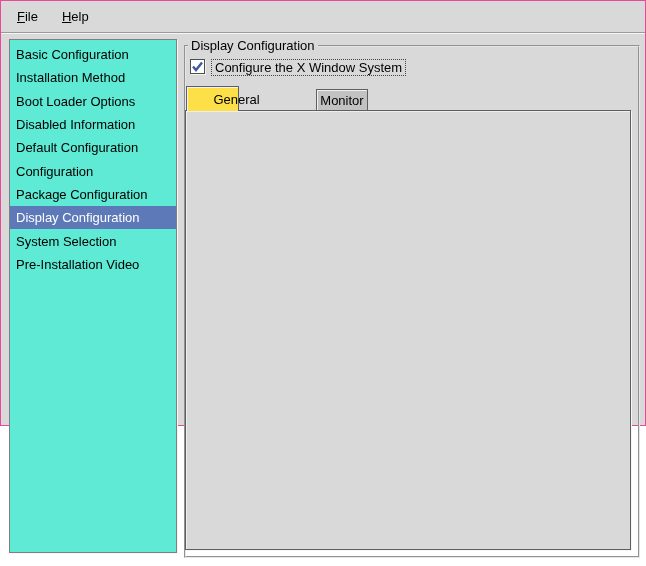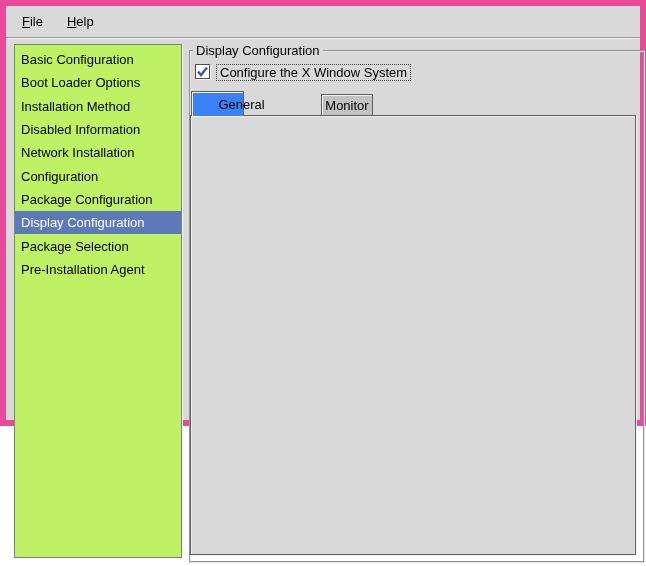--- a/index.html
+++ b/index.html
@@ -1,38 +1,38 @@
 <!DOCTYPE html>
 <html><head>
 <meta charset="utf-8">
 <style>
   * { box-sizing: border-box; margin: 0; padding: 0; }
   html, body { width: 646px; height: 566px; overflow: hidden; }
   body { font-family: "Liberation Sans", "DejaVu Sans", sans-serif; font-size: 13px; color: #000; }
 
   .win {
     position: relative; width: 646px; height: 426px;
-    background: #d9d9d9; border: 6px solid #ec4899;
+    background: #d9d9d9; border: 1px solid #ec4899;
   }
 
   
   .menubar {
     position: absolute; left: 0; top: 0; right: 0; height: 32px;
     display: flex; align-items: center; padding-left: 8px; gap: 8px;
     border-bottom: 1px solid #9a9a9a;
     box-shadow: 0 1px 0 #f6f6f6;
     background: #d9d9d9;
   }
   .menu-item { padding: 3px 8px; cursor: default; }
   .menu-item .u { text-decoration: underline; }
 
   
   .sidebar {
     position: absolute; left: 8px; top: 38px; width: 168px; height: 514px;
-    background: #bef264;
+    background: #5eead4;
     border: 1px solid #7f7f7f;
     box-shadow: 1px 1px 0 #f7f7f7;
     padding-top: 3px;
   }
   .side-item {
     height: 23.3px; display: flex; align-items: center;
     padding-left: 6px; white-space: nowrap; cursor: default;
   }
   .side-item.selected { background: #5d79b8; color: #ffffff; }
 
@@ -61,21 +61,21 @@
     display: inline-flex; align-items: center; justify-content: center;
   }
   .radio .dot { width: 7px; height: 7px; border-radius: 50%; background: #35508f; }
 
   
   .tab {
     position: absolute; display: flex; align-items: center; justify-content: center;
     border: 1px solid #5f5f5f; border-bottom: none; cursor: default;
     box-shadow: inset 1px 1px 0 #f1f1f1;
   }
-  .tab.active { top: 85px; height: 25px; background: #3b82f6; z-index: 2; padding-left: 48px; }
+  .tab.active { top: 85px; height: 25px; background: #fde047; z-index: 2; padding-left: 48px; }
   .tab.inactive { top: 88px; height: 21px; background: #c2c2c2; z-index: 1; }
 
   
   .panel {
     position: absolute; left: 184px; top: 109px; width: 446px; height: 440px;
     background: #d9d9d9; border: 1px solid #5f5f5f;
     box-shadow: 1px 1px 0 #f6f6f6, inset 1px 1px 0 #eeeeee;
     z-index: 1;
   }
 
@@ -123,29 +123,29 @@
 
 <div class="win">
 
   <div class="menubar">
     <div class="menu-item"><span class="u">F</span><span>ile</span></div>
     <div class="menu-item"><span class="u">H</span><span>elp</span></div>
   </div>
 
   <div class="sidebar">
     <div class="side-item">Basic Configuration</div>
+    <div class="side-item">Installation Method</div>
     <div class="side-item">Boot Loader Options</div>
-    <div class="side-item">Installation Method</div>
     <div class="side-item">Disabled Information</div>
-    <div class="side-item">Network Installation</div>
+    <div class="side-item">Default Configuration</div>
     <div class="side-item">Configuration</div>
     <div class="side-item">Package Configuration</div>
     <div class="side-item selected">Display Configuration</div>
-    <div class="side-item">Package Selection</div>
-    <div class="side-item">Pre-Installation Agent</div>
+    <div class="side-item">System Selection</div>
+    <div class="side-item">Pre-Installation Video</div>
   </div>
 
   <div class="frame"></div>
   <div class="frame-label">Display Configuration</div>
 
   <div class="cb-row" style="left:189px; top:58px;">
     <span class="checkbox">
       <svg width="13" height="13" viewBox="0 0 13 13">
         <path d="M2 6.5 L5 10 L11 2.5" fill="none" stroke="#3d5a9e" stroke-width="2.4"></path>
       </svg>

